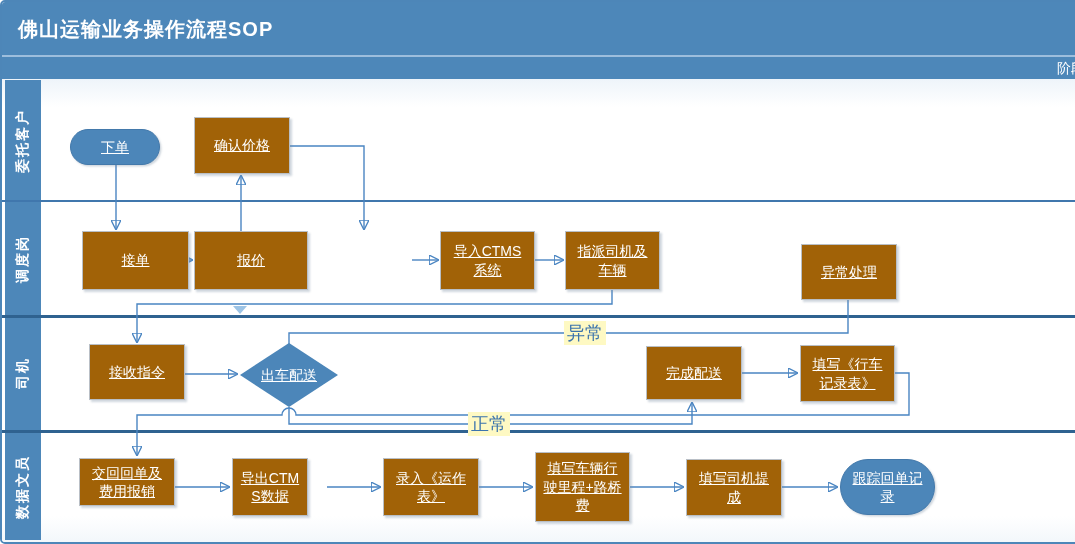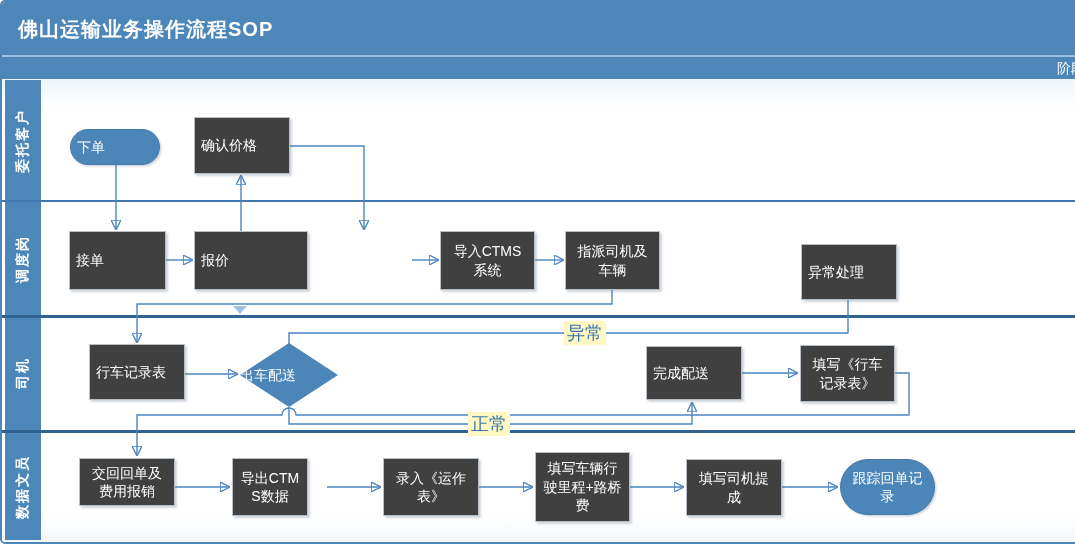--- a/index.html
+++ b/index.html
@@ -29,26 +29,26 @@
   .lane-sep{position:absolute;left:0;width:100%;background:#2f6290;}
   .sep1{top:198px;height:2px;background:#4077ad;}
   .sep2{top:313px;height:3px;}
   .sep3{top:428px;height:3px;}
   .lane-label{
     position:absolute;left:21px;color:#ffffff;font-size:14px;font-weight:bold;letter-spacing:2px;
     white-space:nowrap;transform:translate(-50%,-50%) rotate(-90deg);
   }
   
   .node{
-    position:absolute;display:flex;align-items:center;
+    position:absolute;display:flex;align-items:center;justify-content:center;
     text-align:center;color:#ffffff;font-size:14px;line-height:1.32;
-    box-sizing:border-box;padding:0 6px;word-break:break-all;
+    box-sizing:border-box;padding:0 6px;word-break:break-all;text-decoration:underline;
   }
   .rect{
-    background:#404040;border:1px solid #b9bfc6;
+    background:#a16207;border:1px solid #b9bfc6;
     box-shadow:1.5px 1.5px 2px rgba(120,140,160,.35);
   }
   .dark{
     background:#4c86b9;border:1px solid #4379ab;
     box-shadow:1.5px 1.5px 2px rgba(120,140,160,.35);
   }
   .stadium-s{border-radius:18px;}
   .stadium-e{border-radius:28px;}
   .diamond{
     background:#4c86b9;border:none;box-shadow:none;padding:0;
@@ -113,38 +113,38 @@
     <polygon points="231,304 245,304 238,312" fill="#9cc3e5"></polygon>
   </svg>
 
   <div class="node dark stadium-s" style="left:68px;top:127px;width:90px;height:36px">
     <span>下单</span>
   </div>
   <div class="node rect" style="left:192px;top:115px;width:96px;height:57px">
     <span>确认价格</span>
   </div>
 
-  <div class="node rect" style="left:67px;top:229px;width:97px;height:59px">
+  <div class="node rect" style="left:80px;top:229px;width:107px;height:59px">
     <span>接单</span>
   </div>
   <div class="node rect" style="left:192px;top:229px;width:114px;height:59px">
     <span>报价</span>
   </div>
   <div class="node rect" style="left:438px;top:229px;width:95px;height:59px">
     <span>导入CTMS系统</span>
   </div>
   <div class="node rect" style="left:563px;top:229px;width:95px;height:59px">
     <span>指派司机及车辆</span>
   </div>
   <div class="node rect" style="left:799px;top:242px;width:96px;height:56px">
     <span>异常处理</span>
   </div>
 
   <div class="node rect" style="left:87px;top:342px;width:96px;height:56px">
-    <span>行车记录表</span>
+    <span>接收指令</span>
   </div>
   <div class="node diamond" style="left:238px;top:341px;width:98px;height:64px">
     <span>出车配送</span>
   </div>
   <div class="node rect" style="left:644px;top:344px;width:96px;height:54px">
     <span>完成配送</span>
   </div>
   <div class="node rect" style="left:798px;top:343px;width:95px;height:57px">
     <span>填写《行车记录表》</span>
   </div>

